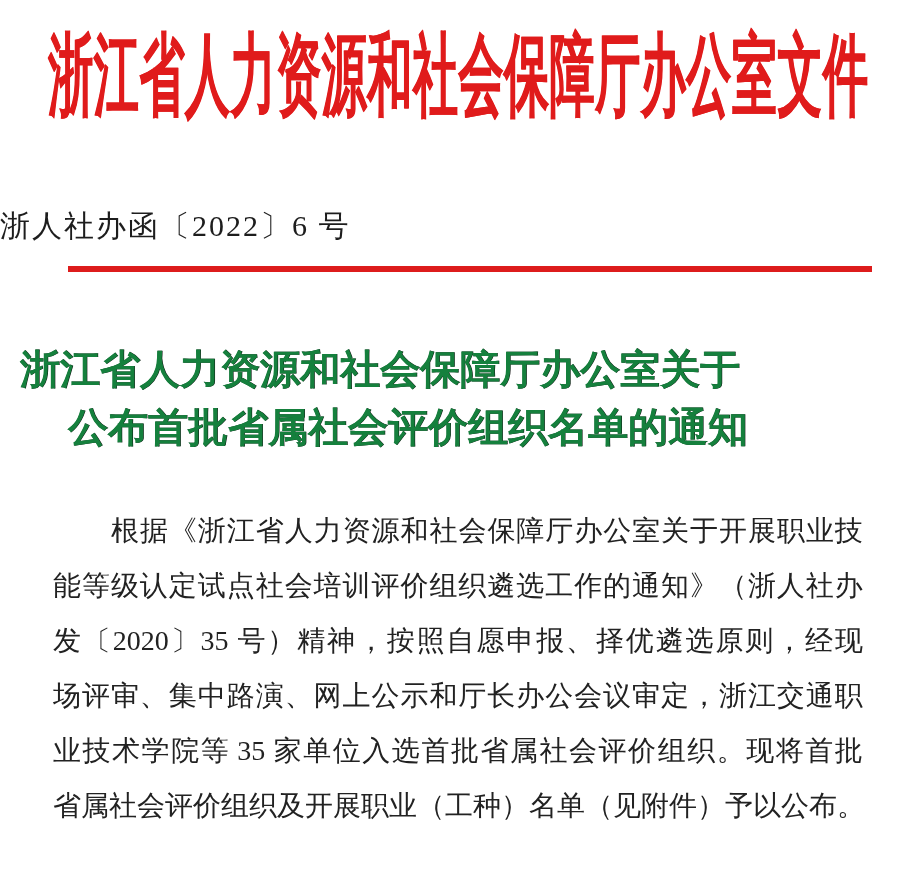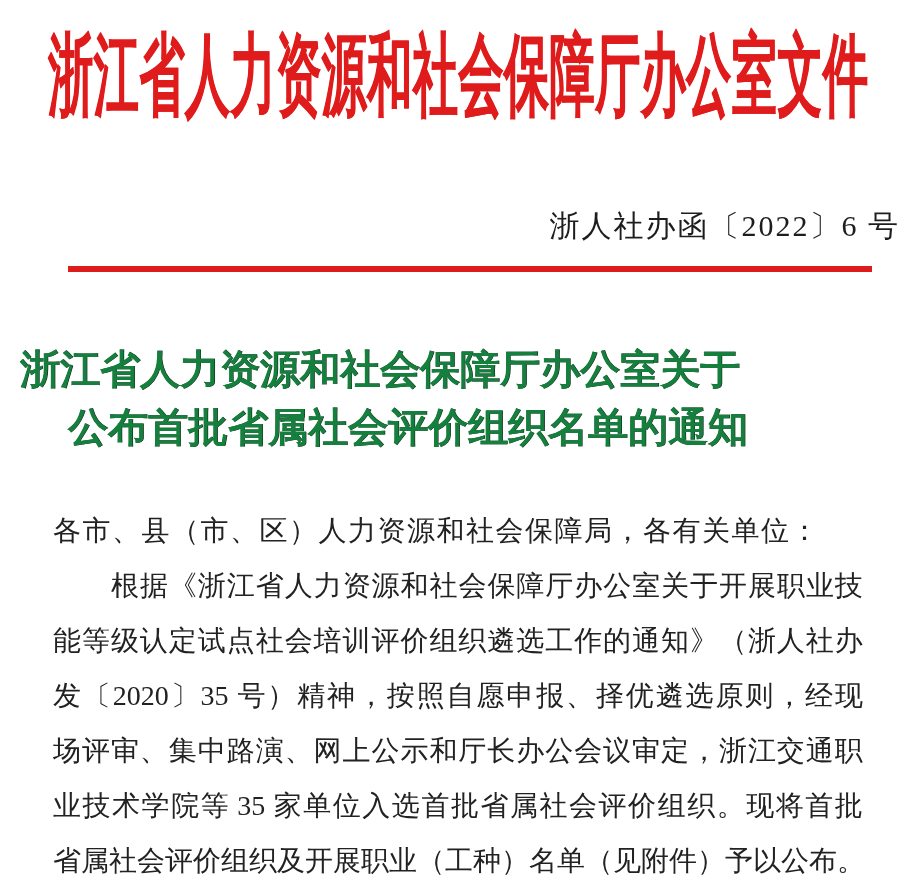--- a/index.html
+++ b/index.html
@@ -32,21 +32,21 @@
     white-space: pre;
     text-shadow: 0.5px 0 0 #e01b1b;
   }
 
   
   .doc-number {
     position: absolute;
     top: 206px;
     left: 0;
     width: 900px;
-    text-align: right;
+    text-align: left;
     font-size: 30px;
     color: #1d1d1d;
     letter-spacing: 2px;
   }
 
   
   .red-rule {
     position: absolute;
     top: 266px;
     left: 68px;
@@ -105,21 +105,20 @@
 
   <div class="doc-number">浙人社办函〔2022〕6 号</div>
 
   <div class="red-rule"></div>
 
   <div class="doc-title-line l1">浙江省人力资源和社会保障厅办公室关于</div>
 
   <div class="doc-title-line l2">公布首批省属社会评价组织名单的通知</div>
 
   <div class="body-block">
-    <div class="body-line salutation">各市、县（市、区）人力资源和社会保障局，各有关单位：</div>
     <div class="body-line char-justify indent-2"><span>根</span><span>据</span><span>《</span><span>浙</span><span>江</span><span>省</span><span>人</span><span>力</span><span>资</span><span>源</span><span>和</span><span>社</span><span>会</span><span>保</span><span>障</span><span>厅</span><span>办</span><span>公</span><span>室</span><span>关</span><span>于</span><span>开</span><span>展</span><span>职</span><span>业</span><span>技</span></div>
     <div class="body-line char-justify"><span>能</span><span>等</span><span>级</span><span>认</span><span>定</span><span>试</span><span>点</span><span>社</span><span>会</span><span>培</span><span>训</span><span>评</span><span>价</span><span>组</span><span>织</span><span>遴</span><span>选</span><span>工</span><span>作</span><span>的</span><span>通</span><span>知</span><span>》</span><span>（</span><span>浙</span><span>人</span><span>社</span><span>办</span></div>
     <div class="body-line char-justify"><span>发</span><span>〔</span><span>2020</span><span>〕</span><span>35 </span><span>号</span><span>）</span><span>精</span><span>神</span><span>，</span><span>按</span><span>照</span><span>自</span><span>愿</span><span>申</span><span>报</span><span>、</span><span>择</span><span>优</span><span>遴</span><span>选</span><span>原</span><span>则</span><span>，</span><span>经</span><span>现</span></div>
     <div class="body-line char-justify"><span>场</span><span>评</span><span>审</span><span>、</span><span>集</span><span>中</span><span>路</span><span>演</span><span>、</span><span>网</span><span>上</span><span>公</span><span>示</span><span>和</span><span>厅</span><span>长</span><span>办</span><span>公</span><span>会</span><span>议</span><span>审</span><span>定</span><span>，</span><span>浙</span><span>江</span><span>交</span><span>通</span><span>职</span></div>
     <div class="body-line char-justify"><span>业</span><span>技</span><span>术</span><span>学</span><span>院</span><span>等</span><span> 35 </span><span>家</span><span>单</span><span>位</span><span>入</span><span>选</span><span>首</span><span>批</span><span>省</span><span>属</span><span>社</span><span>会</span><span>评</span><span>价</span><span>组</span><span>织</span><span>。</span><span>现</span><span>将</span><span>首</span><span>批</span></div>
     <div class="body-line char-justify"><span>省</span><span>属</span><span>社</span><span>会</span><span>评</span><span>价</span><span>组</span><span>织</span><span>及</span><span>开</span><span>展</span><span>职</span><span>业</span><span>（</span><span>工</span><span>种</span><span>）</span><span>名</span><span>单</span><span>（</span><span>见</span><span>附</span><span>件</span><span>）</span><span>予</span><span>以</span><span>公</span><span>布</span><span>。</span></div>
   </div>
 
 </div>
 

